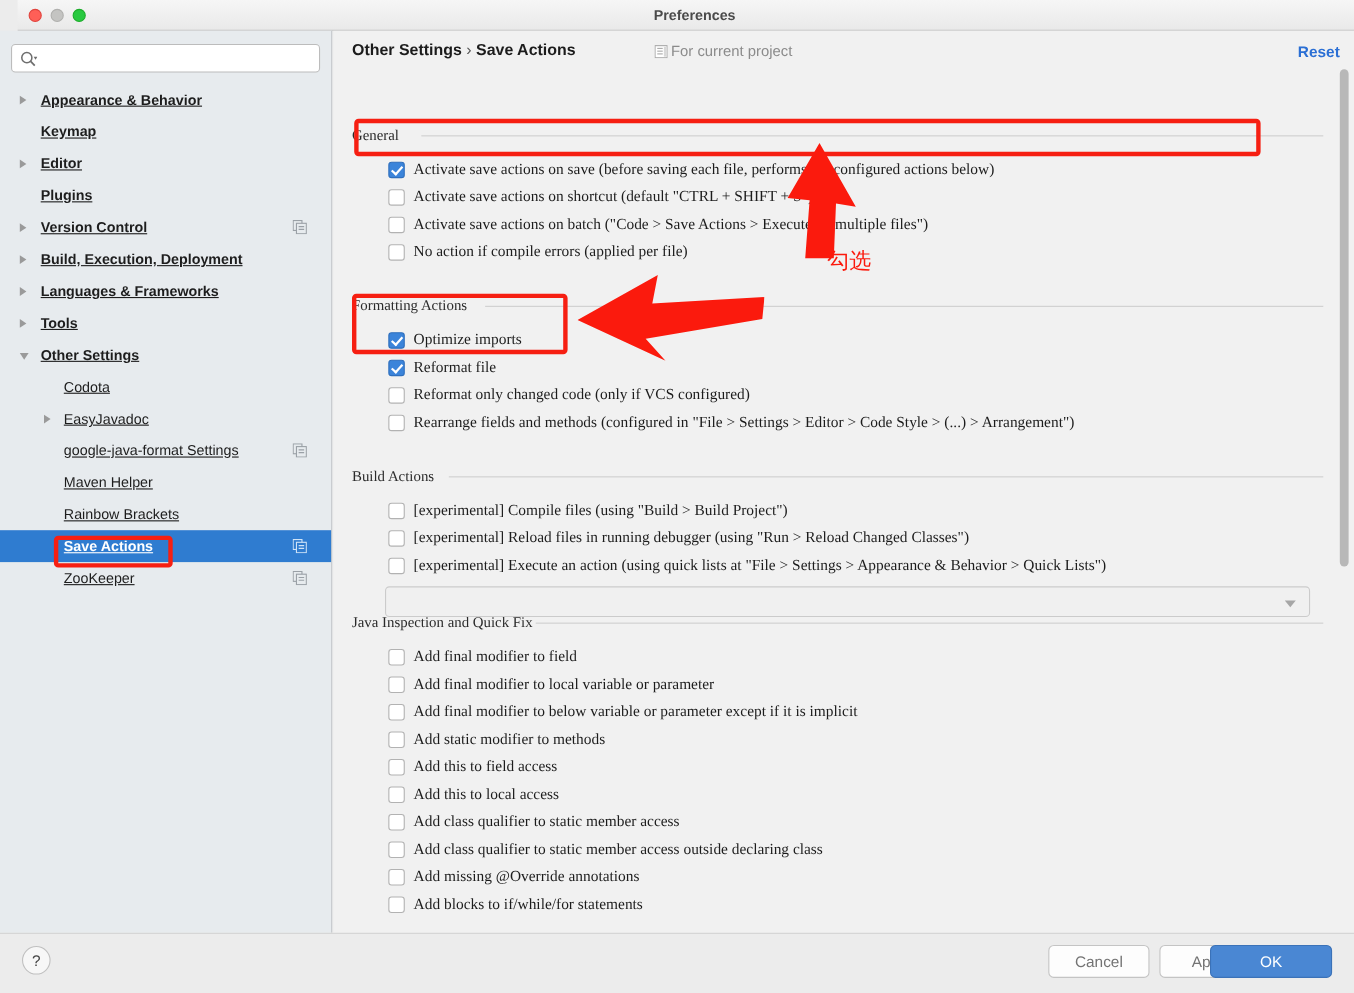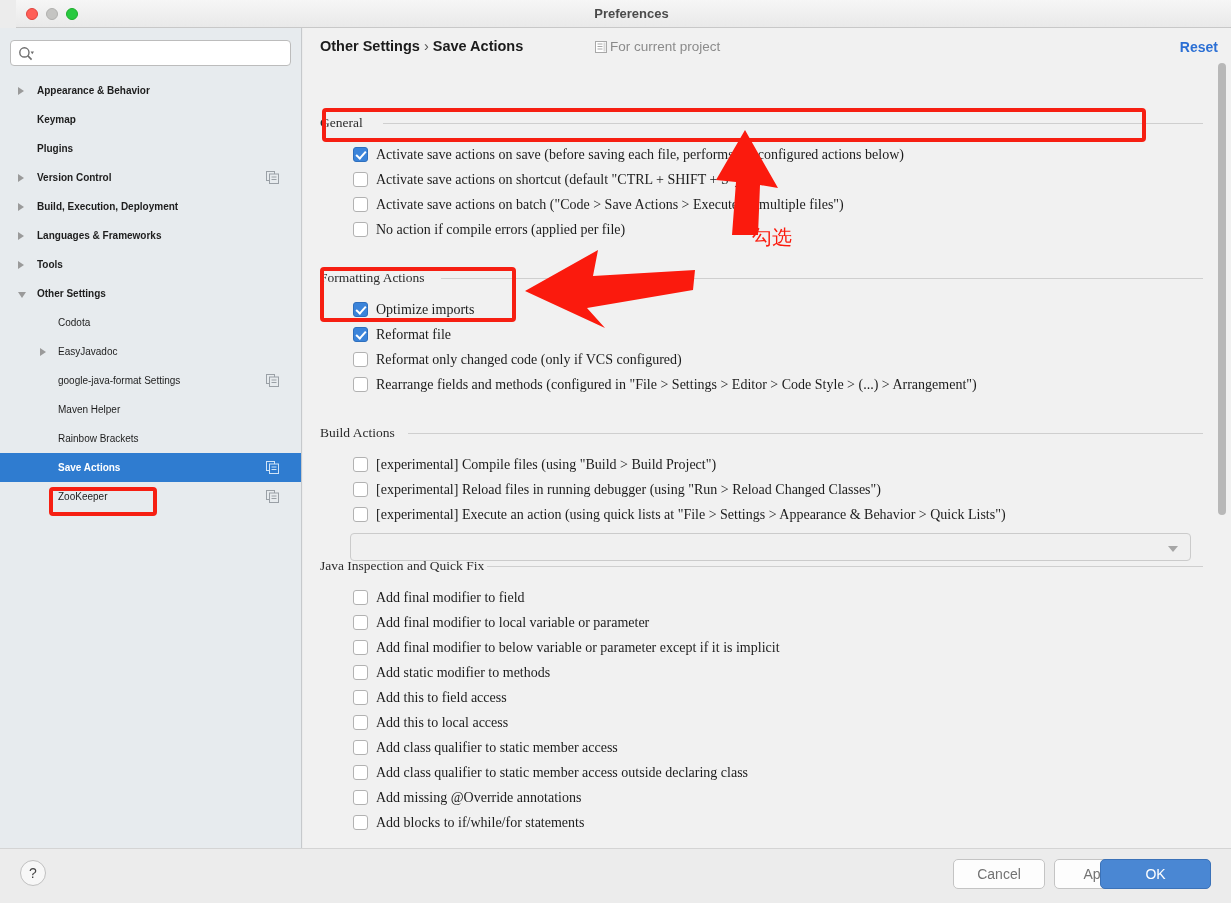--- a/index.html
+++ b/index.html
@@ -67,21 +67,21 @@
     border-top: 4.5px solid transparent;
     border-bottom: 4.5px solid transparent;
   }
   .tw-open {
     border-top: 6px solid #9a9a9a;
     border-left: 4.5px solid transparent;
     border-right: 4.5px solid transparent;
     margin-top: 2px;
   }
   .tree-row .lbl {
-    position: absolute; font-size: 10px; color: #1d1d1d;
+    position: absolute; font-size: 13px; color: #1d1d1d; text-decoration: underline;
   }
   .tree-row.lvl0 .tw  { left: 18px; }
   .tree-row.lvl0 .lbl { left: 37px; font-weight: bold; }
   .tree-row.lvl1 .tw  { left: 40px; }
   .tree-row.lvl1 .lbl { left: 58px; font-weight: normal; }
   .tree-row.selected { background: #2f7cd0; }
   .tree-row.selected .lbl { color: #ffffff; font-weight: bold; }
   .copy-icon {
     position: absolute; right: 22px; top: 8px; width: 13px; height: 13px;
   }
@@ -222,20 +222,24 @@
       </svg>
       <input id="search-input" type="text" placeholder="" style="">
     </div>
     <div id="tree">
         <div class="tree-row lvl0">
           <div class="tw tw-closed"></div>
           <span class="lbl">Appearance &amp; Behavior</span>
         </div>
         <div class="tree-row lvl0">
           <span class="lbl">Keymap</span>
+        </div>
+        <div class="tree-row lvl0">
+          <div class="tw tw-closed"></div>
+          <span class="lbl">Editor</span>
         </div>
         <div class="tree-row lvl0">
           <span class="lbl">Plugins</span>
         </div>
         <div class="tree-row lvl0">
           <div class="tw tw-closed"></div>
           <span class="lbl">Version Control</span>
           <svg class="copy-icon" viewBox="0 0 13 13">
             <rect x="0.5" y="0.5" width="8" height="9" fill="none" stroke="#9aa0a6" stroke-width="1"></rect>
             <rect x="3.5" y="3" width="9" height="9.5" fill="#e7ebee" stroke="#9aa0a6" stroke-width="1"></rect>

